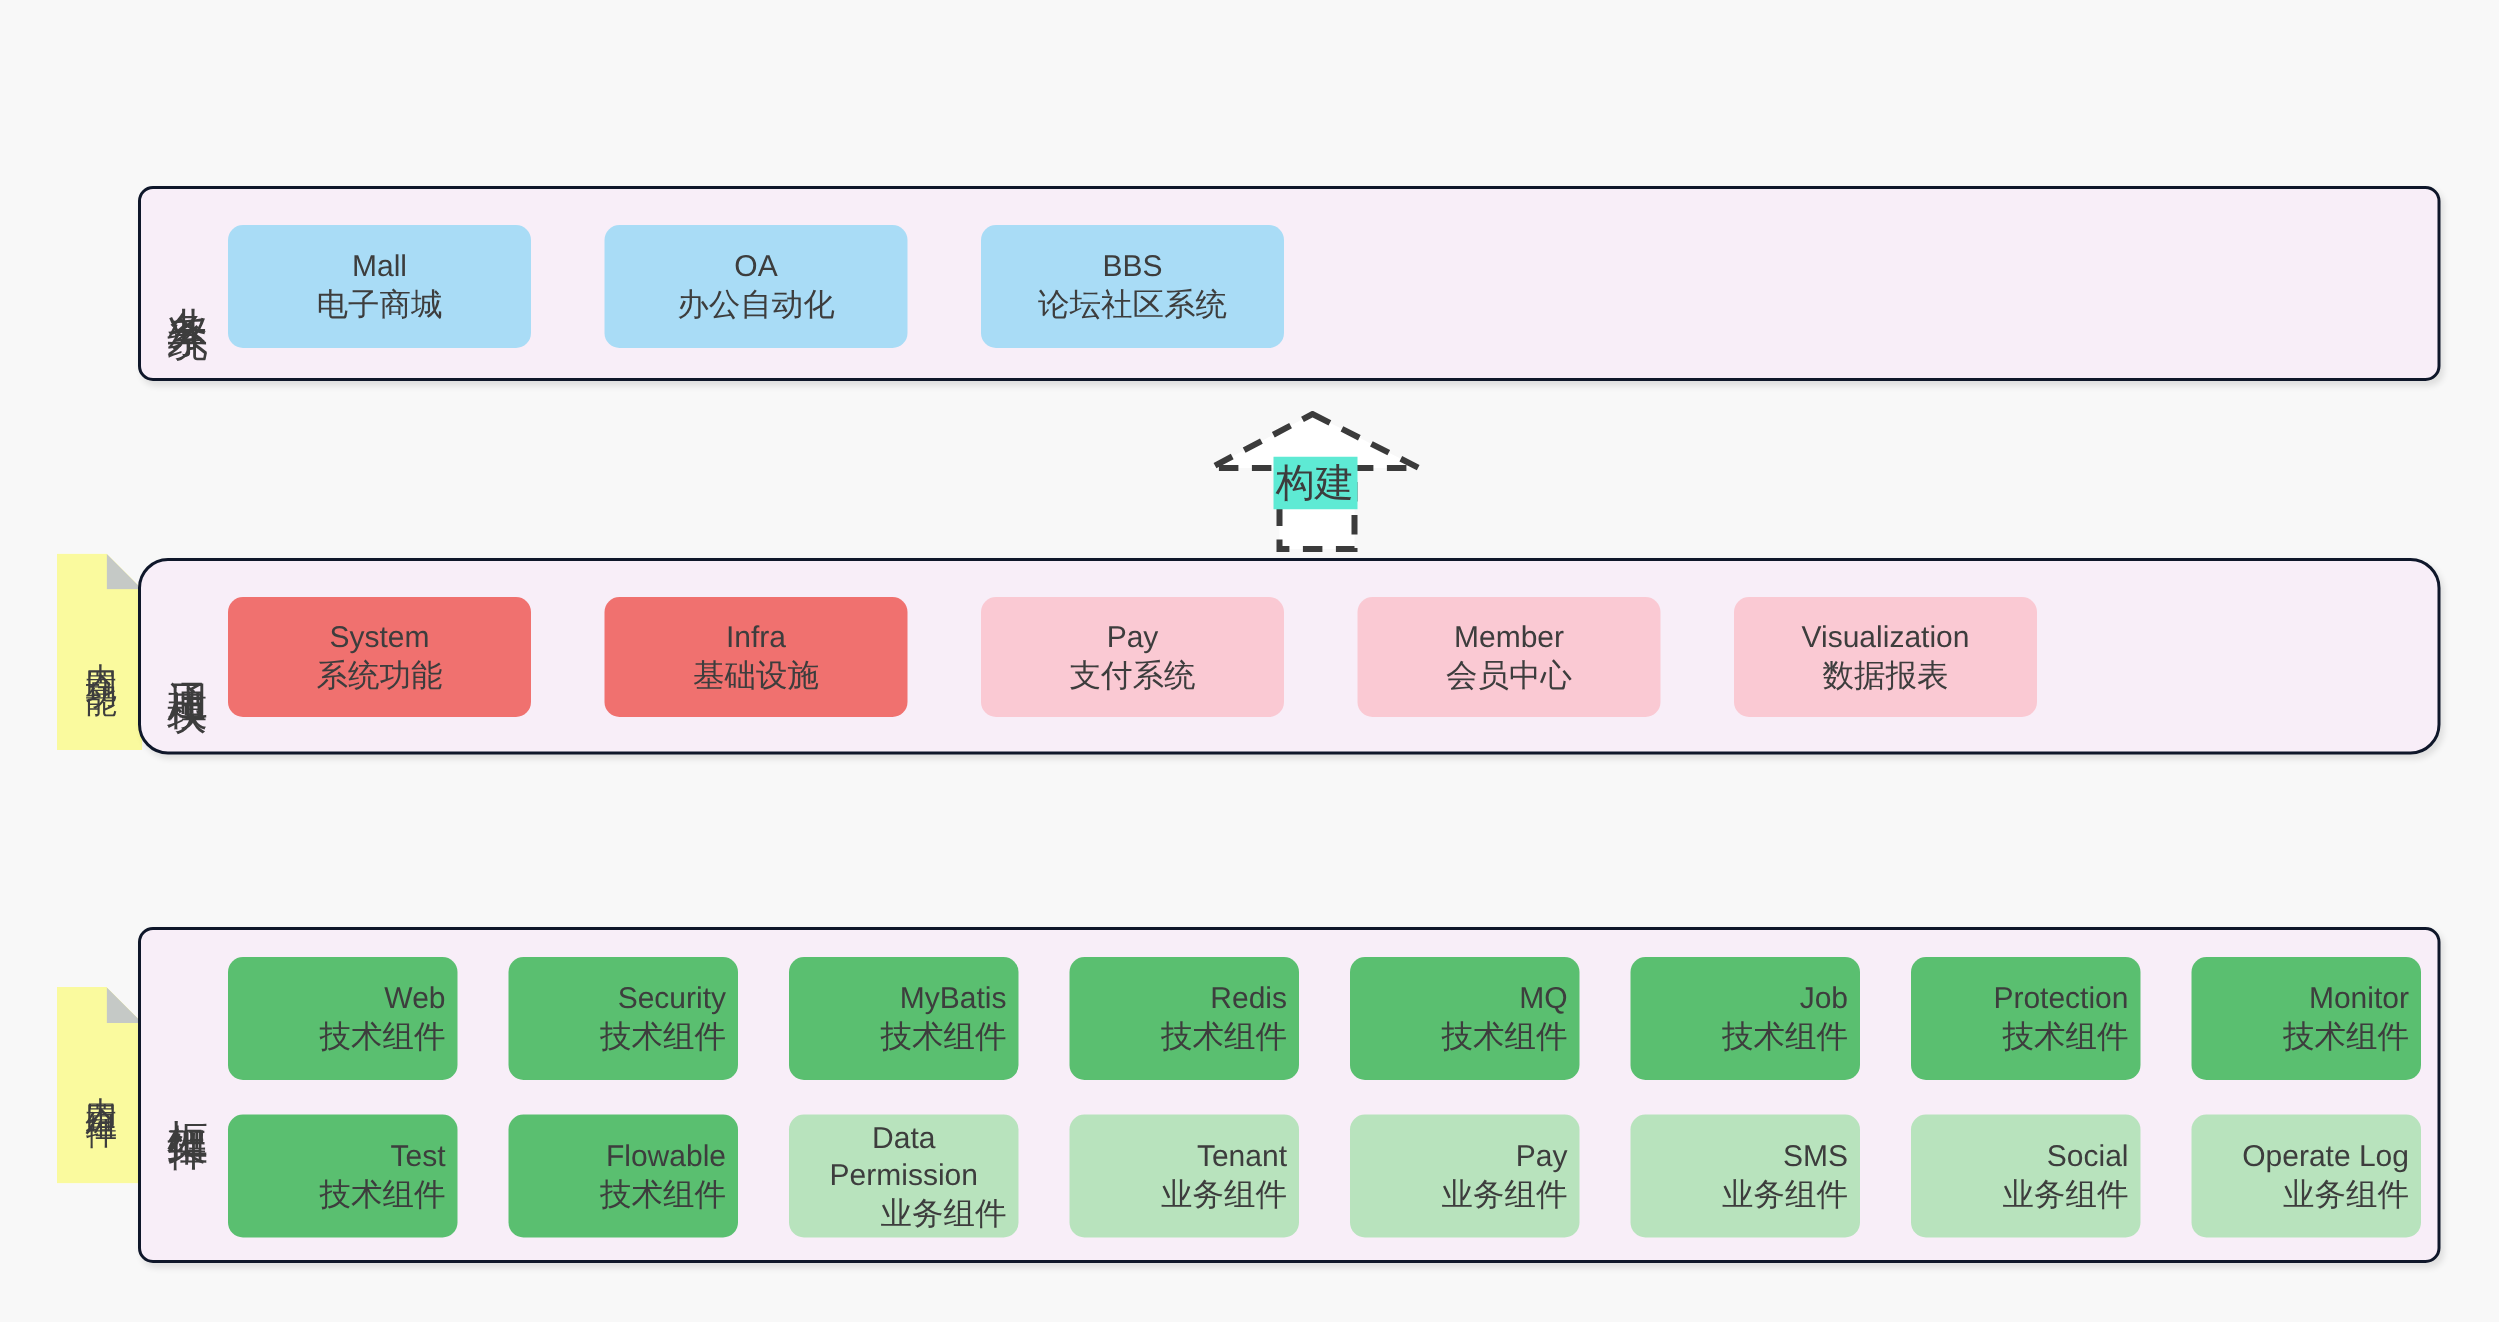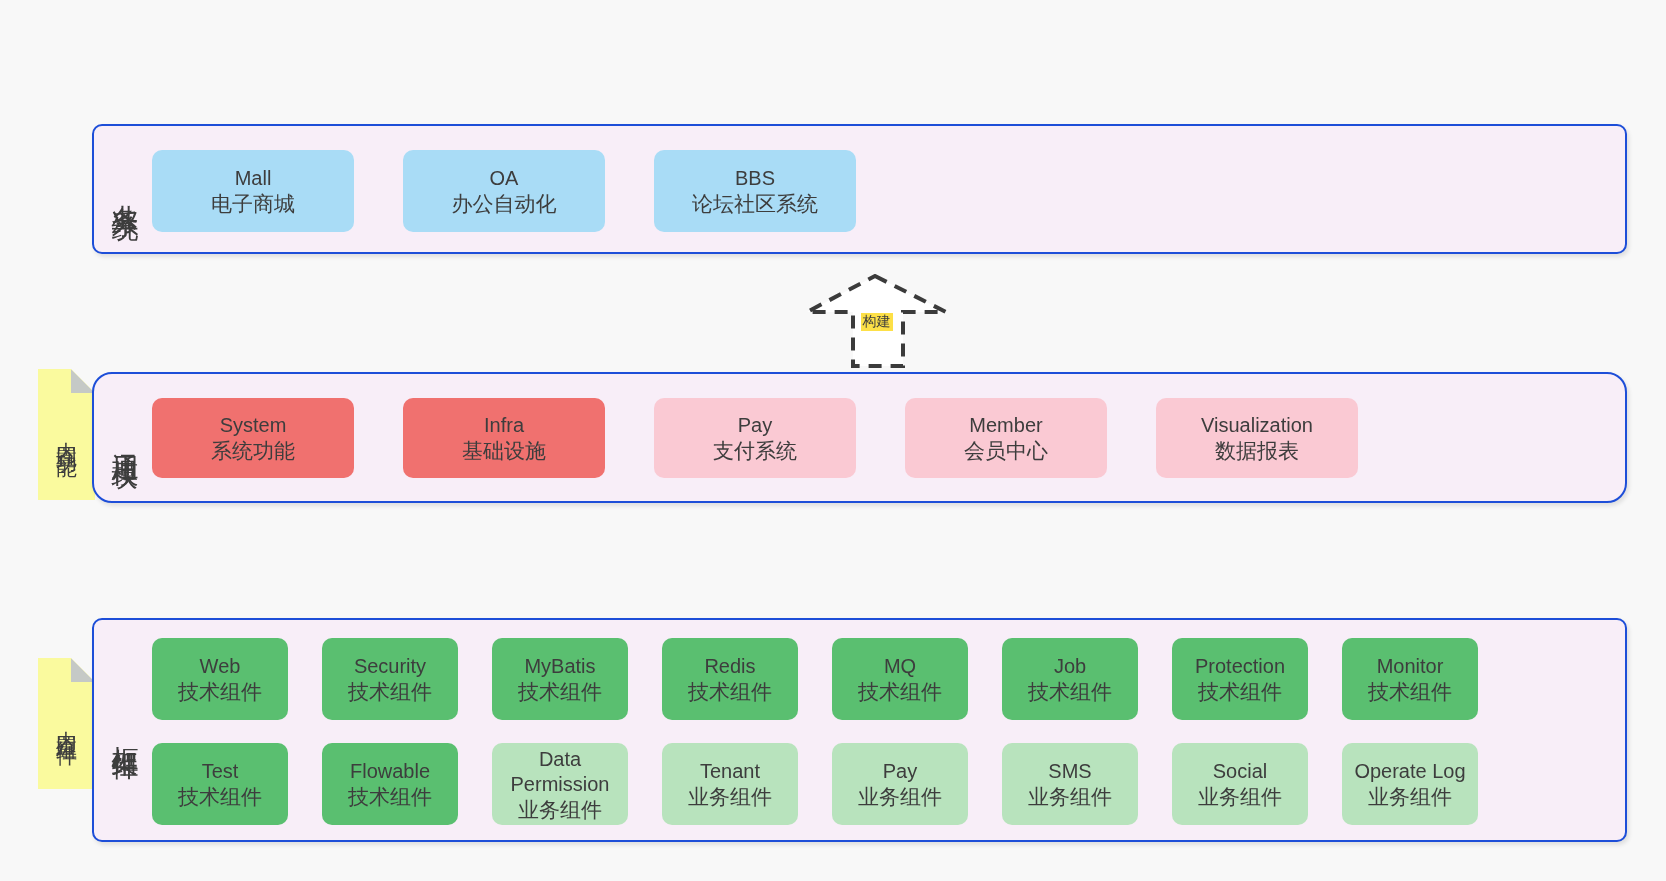--- a/index.html
+++ b/index.html
@@ -13,21 +13,21 @@
     width:1666px; height:881px;
     background:#f8f8f8;
     overflow:hidden;
   }
 
   
   .layer {
     position:absolute;
     left:92px; width:1535px;
     background:#f8eef8;
-    border:2px solid #1d4ed8;
+    border:2px solid #0f172a;
     border-radius:10px;
     box-sizing:border-box;
     z-index:1;
     box-shadow:2px 3px 4px rgba(0,0,0,0.10);
   }
   .layer1 { top:124px; height:130px; }
   .layer2 { top:372px; height:131px;border-radius:20px; }
   .layer3 { top:618px; height:224px; }
 
   .layer-label {
@@ -60,21 +60,21 @@
     display:flex;
     flex-direction:column;
     align-items:center;
     justify-content:center;
     text-align:center;
     box-sizing:border-box;
     padding:2px 8px;
   }
   .box-wide   { width:202px; height:82px; }
   .layer2 .box-wide { height:80px; }
-  .box-narrow { width:136px; height:82px; }
+  .box-narrow { width:153px; height:82px;align-items:flex-end; }
   .box .title { font-size:20px; line-height:25px; }
   .box .sub   { font-size:21px; line-height:25px; }
 
   .c-blue   { background:#a9dcf6; }
   .c-red    { background:#f0716f; }
   .c-pink   { background:#fac9d3; }
   .c-gdark  { background:#5abf70; }
   .c-glight { background:#b8e3bd; }
 
   
@@ -110,22 +110,22 @@
     position:absolute;
     z-index:1;
   }
   .arrow1 { left:805px; top:274px; width:143px; height:94px; }
   .arrow2 { left:823px; top:521px; width:140px; height:91px; }
   .arrow svg { display:block; width:100%; height:100%; }
   .arrow .arrow-label {
     position:absolute;
     left:50%; top:51%;
     transform:translate(-50%,-50%);
-    background:#fde047;
-    font-size:14px;
+    background:#5eead4;
+    font-size:26px;
     padding:0 2px;
     white-space:nowrap;
     color:#3d3d3d;
   }
 </style>
 </head>
 <body>
 
 <div class="canvas">
 

